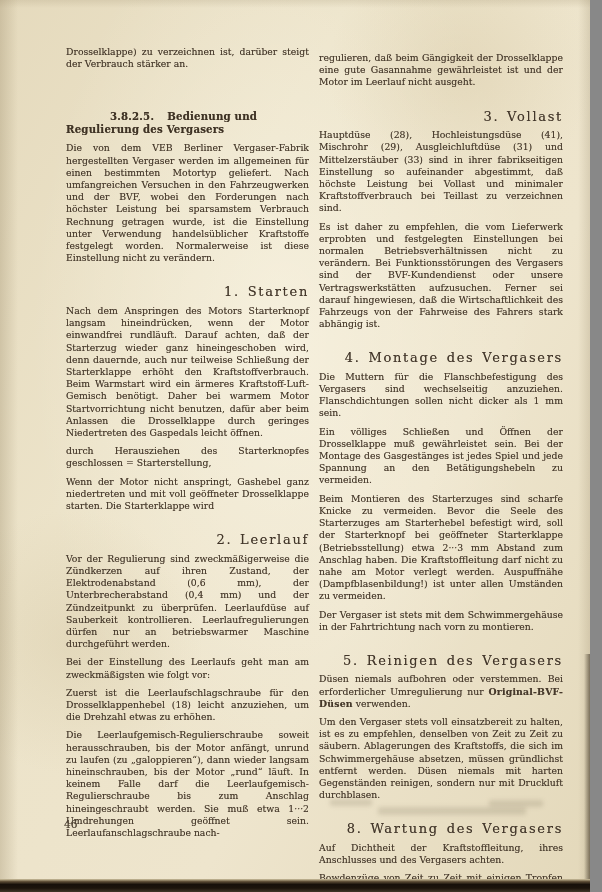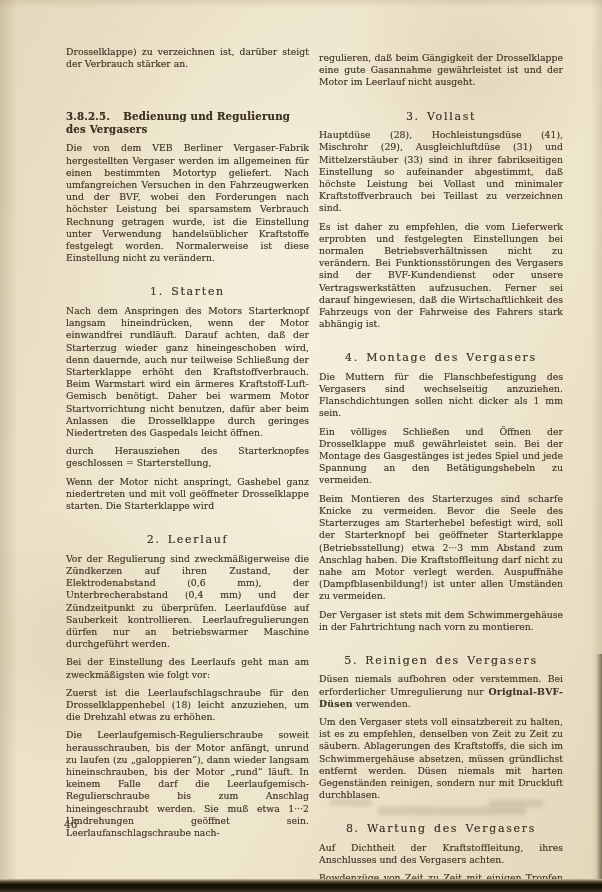--- a/index.html
+++ b/index.html
@@ -1,25 +1,26 @@
 <!DOCTYPE html>
 <html><head>
 <meta charset="utf-8">
 <style>
   html,body{margin:0;padding:0;background:#888;}
   .page{
-    position:relative;width:602px;height:892px;overflow:hidden;
+    position:relative;width:550px;height:892px;overflow:hidden;
     font-family:"DejaVu Serif","Liberation Serif",serif;
     color:#46392b;
     background-color:#eae0c5;
     background-image:
       radial-gradient(circle at 78% 8%, rgba(214,199,163,0.40) 0, rgba(214,199,163,0) 14%),
       radial-gradient(circle at 12% 72%, rgba(205,190,152,0.30) 0, rgba(205,190,152,0) 16%),
       radial-gradient(ellipse at 48% 38%, rgba(255,252,240,0.50) 0, rgba(255,252,240,0) 58%),
       linear-gradient(120deg,#e5dabd 0%,#ece3c9 32%,#eee5cd 64%,#e3d8ba 100%);
+    padding-left: 40px;
   }
   .edge-left{position:absolute;left:0;top:0;bottom:0;width:18px;
     background:linear-gradient(90deg,rgba(148,132,98,0.30),rgba(148,132,98,0));}
   .edge-top{position:absolute;left:0;top:0;right:0;height:8px;
     background:linear-gradient(180deg,rgba(148,132,98,0.18),rgba(148,132,98,0));}
   .edge-right{position:absolute;right:0;top:0;bottom:0;width:12px;
     background:linear-gradient(270deg,rgba(140,124,92,0.22),rgba(140,124,92,0));}
   .scan-bottom{position:absolute;left:0;right:0;bottom:0;height:13px;
     background:linear-gradient(180deg,#cfc3a0 0%,#5c4c35 20%,#17100a 42%,#1c140c 70%,#423627 100%);}
   .scan-right{position:absolute;right:0;bottom:13px;width:6px;height:225px;
@@ -30,23 +31,23 @@
   .ghost-3{left:489px;top:800px;width:54px;height:7px;}
 
   .col{position:absolute;top:44px;width:243px;font-size:9.3px;line-height:12.2px;
     text-align:justify;text-shadow:0 0 0.4px rgba(70,57,43,0.55);}
   .col-left{left:66px;}
   .col-right{left:319px;top:50px;width:244px;}
   .col p{margin:6px 0 0 0;}
   .col p.frag{margin-top:2px;}
   .main-heading{font-size:10.2px;font-weight:bold;margin:40px 0 0 0;text-align:left;
     letter-spacing:0.2px;line-height:13px;color:#3e3224;}
-  .main-heading .h-num{margin-right:13px;}
-  .sub-heading{font-size:11px;font-weight:normal;letter-spacing:1.7px;word-spacing:2px;
-    margin:22px 0 0 0;text-align:center;line-height:12.5px;color:#42362a;}
+  .main-heading .h-num{margin-right:13px;margin-left:44px;}
+  .sub-heading{font-size:13px;font-weight:normal;letter-spacing:1.7px;word-spacing:2px;
+    margin:22px 0 0 0;text-align:right;line-height:12.5px;color:#42362a;}
   .sub-heading.tight{}
   .inline-bold{font-weight:bold;letter-spacing:0.2px;}
   .page-number{position:absolute;left:64px;top:818px;font-family:"DejaVu Serif","Liberation Serif",serif;
     font-size:10.5px;color:#4a3e2f;text-shadow:0 0 0.4px rgba(74,62,47,0.5);text-align:right;}
 </style>
 </head>
 <body>
 
 <div class="page">
   <div class="edge-left"></div>

